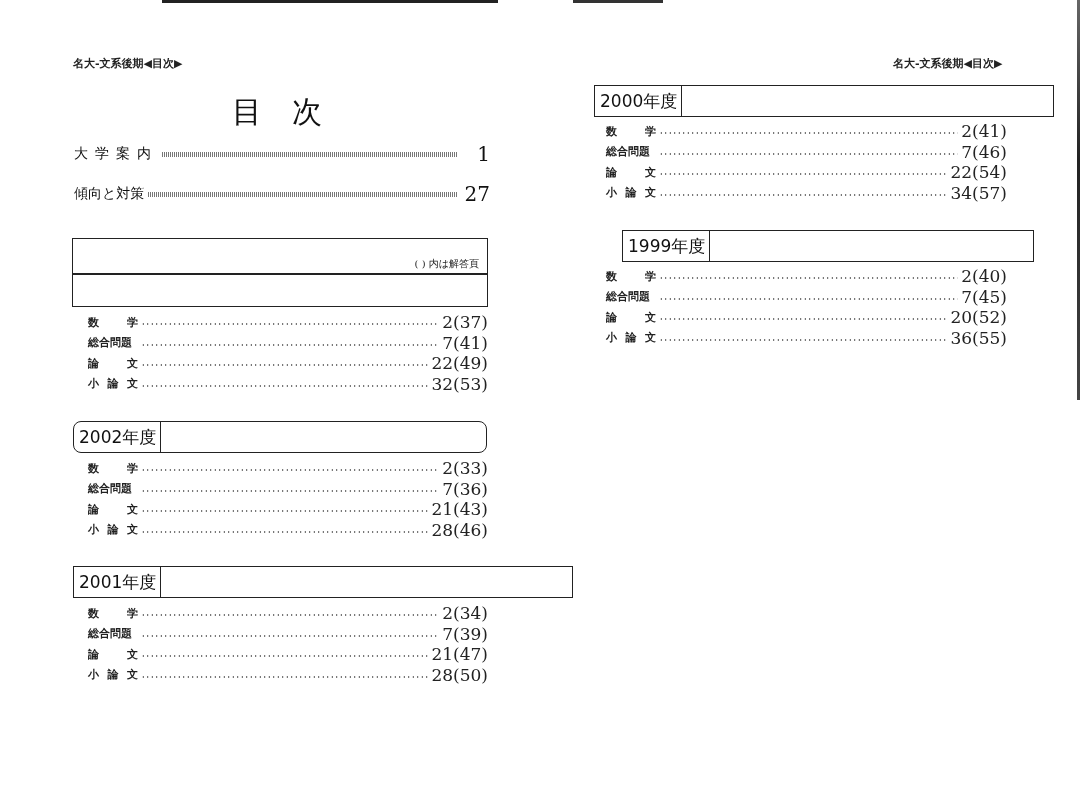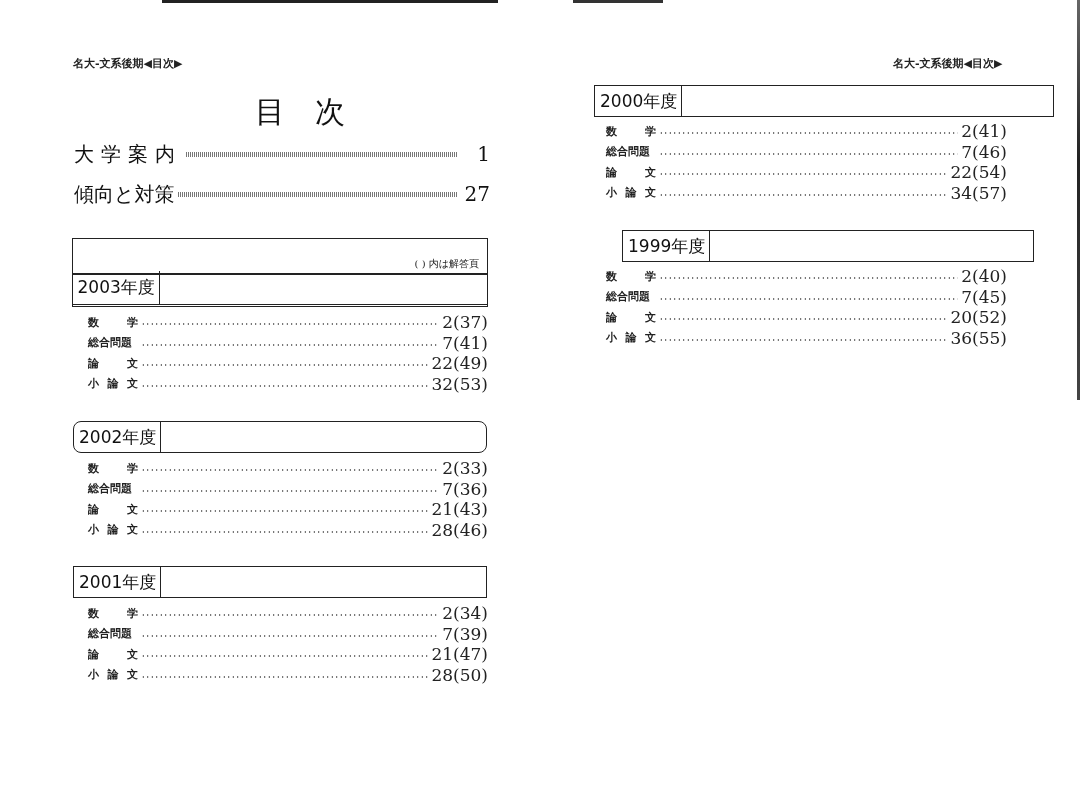--- a/index.html
+++ b/index.html
@@ -8,24 +8,24 @@
 
     .topbar { position: absolute; top: 0; height: 3px; background: #222; }
     .topbar.left { left: 162px; width: 336px; }
     .topbar.right { left: 573px; width: 90px; background: #333; }
     .right-edge { position: absolute; top: 0; right: 0; width: 3px; height: 400px; background: linear-gradient(to bottom, #666, #222 40%, #444); }
 
     .running-head { position: absolute; top: 56px; font-size: 11px; font-weight: bold; color: #222; letter-spacing: 0; white-space: nowrap; }
     .running-head.left { left: 73px; }
     .running-head.right { left: 893px; }
 
-    .toc-title { position: absolute; left: 255px; top: 92px; font-size: 30px; color: #111; letter-spacing: 30px; font-family: "DejaVu Sans", sans-serif; }
+    .toc-title { position: absolute; left: 232px; top: 92px; font-size: 30px; color: #111; letter-spacing: 30px; font-family: "DejaVu Sans", sans-serif; }
 
     .major-entry { position: absolute; left: 74px; width: 416px; height: 28px; display: flex; align-items: center; }
-    .major-entry .label { font-size: 20px; color: #111; white-space: nowrap; }
+    .major-entry .label { font-size: 14px; color: #111; white-space: nowrap; }
     .major-entry .label.spaced { letter-spacing: 7px; }
     .major-entry .leader { flex: 1; height: 5px; margin: 0 8px 0 4px; background-image: repeating-linear-gradient(to right, #555 0 1px, transparent 1px 2px); opacity: 0.8; }
     .major-entry .page { font-family: "DejaVu Serif", serif; font-size: 20px; color: #111; min-width: 24px; text-align: right; }
 
     .section-box { position: absolute; left: 72px; top: 238px; width: 416px; height: 69px; border: 1.5px solid #222; }
     .section-box .section-title { position: absolute; left: 112px; top: 3px; font-size: 23px; font-weight: bold; color: #111; white-space: nowrap; }
     .section-box .section-note { position: absolute; right: 8px; top: 18px; font-family: "DejaVu Serif", serif; font-size: 10px; color: #222; white-space: nowrap; }
     .section-box .divider-h { position: absolute; left: 0; right: 0; top: 34px; height: 1.5px; background: #222; }
 
     .year-box { position: absolute; height: 32px; border: 1.5px solid #222; }
@@ -57,23 +57,20 @@
 </div>
 <div class="major-entry" style="top:180px;">
   <span class="label">傾向と対策</span>
   <span class="leader"></span>
   <span class="page">27</span>
 </div>
 
 <div class="section-box">
   <div class="section-note">(  ) 内は解答頁</div>
   <div class="divider-h"></div>
-  <div class="year-box embedded">
-    <div class="year-label">2003年度</div>
-  </div>
 </div>
 
 <div class="entries" style="left:88px; top:312px; width:400px;">
   <div class="entry">
       <span class="name">
         <span>数</span>
         <span>学</span>
       </span>
       <span class="leader"></span>
       <span class="page">2(37)</span>
@@ -131,21 +128,21 @@
       <span class="name">
         <span>小</span>
         <span>論</span>
         <span>文</span>
       </span>
       <span class="leader"></span>
       <span class="page">28(46)</span>
     </div>
 </div>
 
-<div class="year-box" style="left:73px; top:566px; width:414px;">
+<div class="year-box" style="left:73px; top:566px; width:500px;">
   <div class="year-label">2001年度</div>
 </div>
 <div class="entries" style="left:88px; top:603px; width:400px;">
   <div class="entry">
       <span class="name">
         <span>数</span>
         <span>学</span>
       </span>
       <span class="leader"></span>
       <span class="page">2(34)</span>

